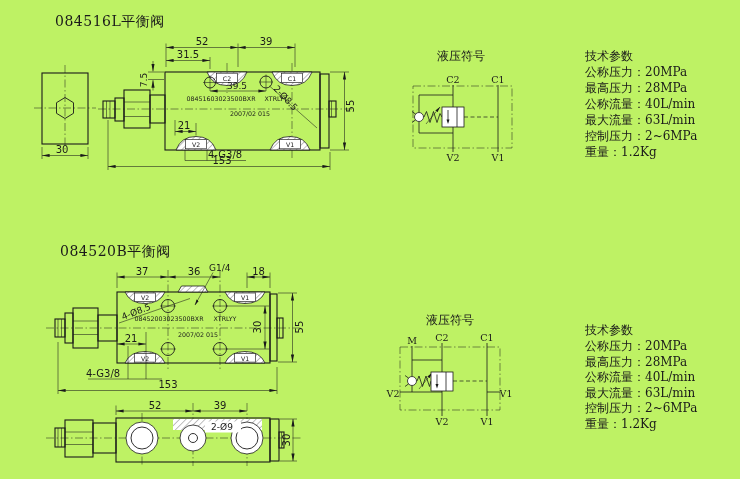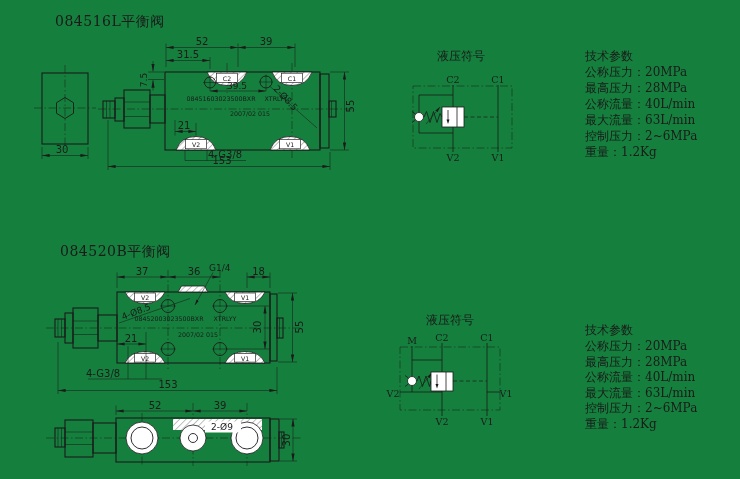--- a/index.html
+++ b/index.html
@@ -1,16 +1,16 @@
 <!DOCTYPE html>
 <html><head>
 <meta charset="utf-8">
 <style>
   html,body{margin:0;padding:0;background:#fff;}
-  .page{position:relative;width:740px;height:479px;background:#15803d;overflow:hidden;
+  .page{position:relative;width:740px;height:479px;background:#bef264;overflow:hidden;
         font-family:"DejaVu Serif","Liberation Serif",serif;}
   svg{position:absolute;left:0;top:0;}
   
   .ol{fill:none;stroke:#1a1a1a;stroke-width:1.1;}
   .ol2{fill:none;stroke:#1a1a1a;stroke-width:0.9;}
   .tl{fill:none;stroke:#1a1a1a;stroke-width:0.55;}
   .sl{stroke:#1a1a1a;stroke-width:0.8;fill:none;}
   .slw{stroke:#1a1a1a;stroke-width:0.8;fill:#ffffff;}
   .cl{fill:none;stroke:#1a1a1a;stroke-width:0.5;stroke-dasharray:8 2.5 1.5 2.5;}
   .dsh{fill:none;stroke:#1a1a1a;stroke-width:0.7;stroke-dasharray:4 2.5;}

